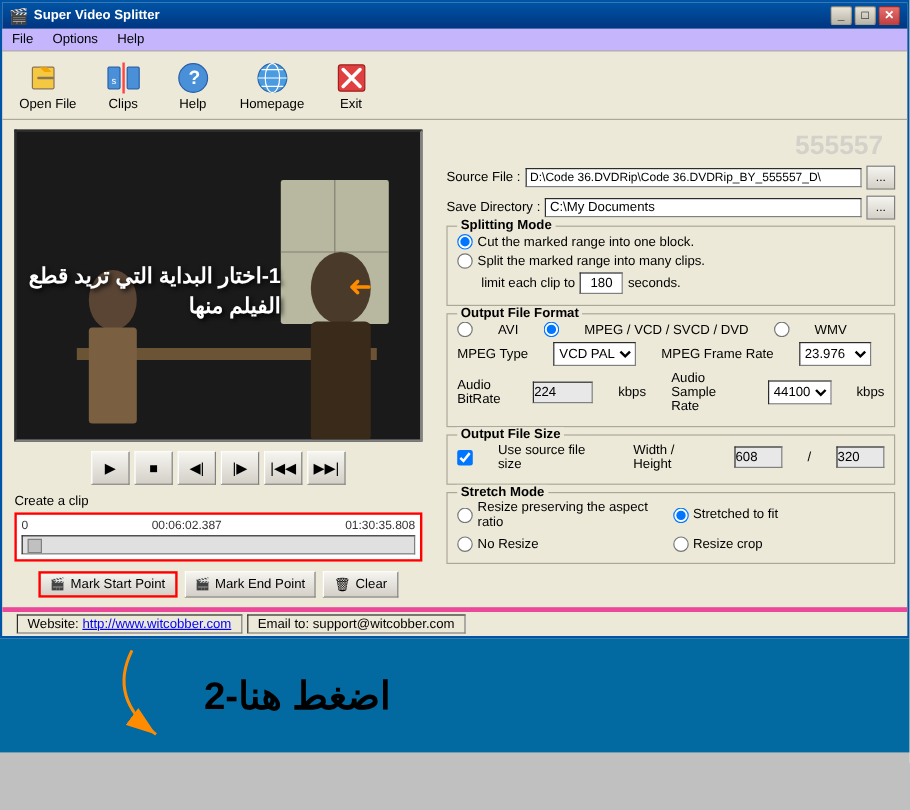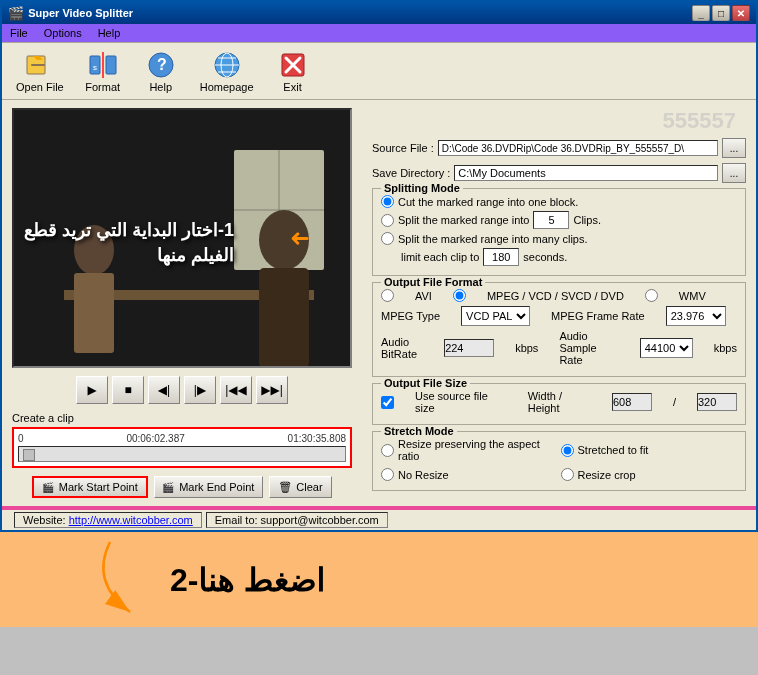--- a/index.html
+++ b/index.html
@@ -32,21 +32,21 @@
       align-items: center;
       gap: 4px;
       font-size: 11px;
       font-weight: bold;
     }
     .title-bar-controls {
       display: flex;
       gap: 2px;
     }
     .menu-bar {
-      background: #8b5cf6;
+      background: #c4b5fd;
       padding: 2px 4px;
       display: flex;
       gap: 8px;
       border-bottom: 1px solid #aca899;
     }
     .menu-item {
       padding: 1px 4px;
       cursor: pointer;
       font-size: 11px;
     }
@@ -370,21 +370,21 @@
     </div>
     <div class="toolbar-btn">
       <div class="toolbar-icon">
         <svg width="30" height="30" viewBox="0 0 30 30">
           <rect x="2" y="6" width="10" height="18" rx="1" fill="#4a90d9" stroke="#2a60a9" stroke-width="1"></rect>
           <rect x="18" y="6" width="10" height="18" rx="1" fill="#4a90d9" stroke="#2a60a9" stroke-width="1"></rect>
           <line x1="15" y1="2" x2="15" y2="28" stroke="#ff4444" stroke-width="2"></line>
           <text x="5" y="20" fill="white" font-size="8">s</text>
         </svg>
       </div>
-      <span>Format</span>
+      <span>Clips</span>
     </div>
     <div class="toolbar-btn">
       <div class="toolbar-icon">
         <svg width="30" height="30" viewBox="0 0 30 30">
           <circle cx="15" cy="15" r="12" fill="#4a90d9" stroke="#2a60a9" stroke-width="1"></circle>
           <text x="11" y="20" fill="white" font-size="16" font-weight="bold">?</text>
         </svg>
       </div>
       <span>Help</span>
     </div>
@@ -499,26 +499,20 @@
         <label class="form-label">Save Directory :</label>
         <input class="form-input" type="text" value="C:\My Documents" style="">
         <button class="browse-btn">...</button>
       </div>
 
       <div class="section-box">
         <div class="section-title">Splitting Mode</div>
         <div class="radio-row">
           <input type="radio" name="split" checked="" style="">
           <span>Cut the marked range into one block.</span>
-        </div>
-        <div class="radio-row">
-          <input type="radio" name="split" style="">
-          <span>Split the marked range into</span>
-          <input type="text" class="spinbox" value="5" style="">
-          <span>Clips.</span>
         </div>
         <div class="radio-row">
           <input type="radio" name="split" style="">
           <span>Split the marked range into many clips.</span>
         </div>
         <div class="radio-row" style="padding-left:20px;">
           <span>limit each clip to</span>
           <input type="text" class="spinbox" value="180" style="">
           <span>seconds.</span>
         </div>
@@ -596,21 +590,21 @@
     <div class="status-section">
       <span>Website:</span>
       <span class="status-link">http://www.witcobber.com</span>
     </div>
     <div class="status-section">
       <span>Email to: support@witcobber.com</span>
     </div>
   </div>
 </div>
 
-<div style="background:#fdba74;width:758px;height:95px;position:relative;display:flex;align-items:center;">
+<div style="background:#0369a1;width:758px;height:95px;position:relative;display:flex;align-items:center;">
 
   <svg width="200" height="90" style="position:absolute;left:30px;bottom:5px;">
     <defs>
       <marker id="arrowhead" markerWidth="10" markerHeight="7" refX="10" refY="3.5" orient="auto">
         <polygon points="0 0, 10 3.5, 0 7" fill="#ff8c00"></polygon>
       </marker>
     </defs>
     <path d="M 80 10 Q 60 50 100 80" stroke="#ff8c00" stroke-width="2.5" fill="none" marker-end="url(#arrowhead)"></path>
   </svg>
   <div style="margin-left:170px;font-size:32px;font-weight:bold;direction:rtl;">اضغط هنا-2</div>

